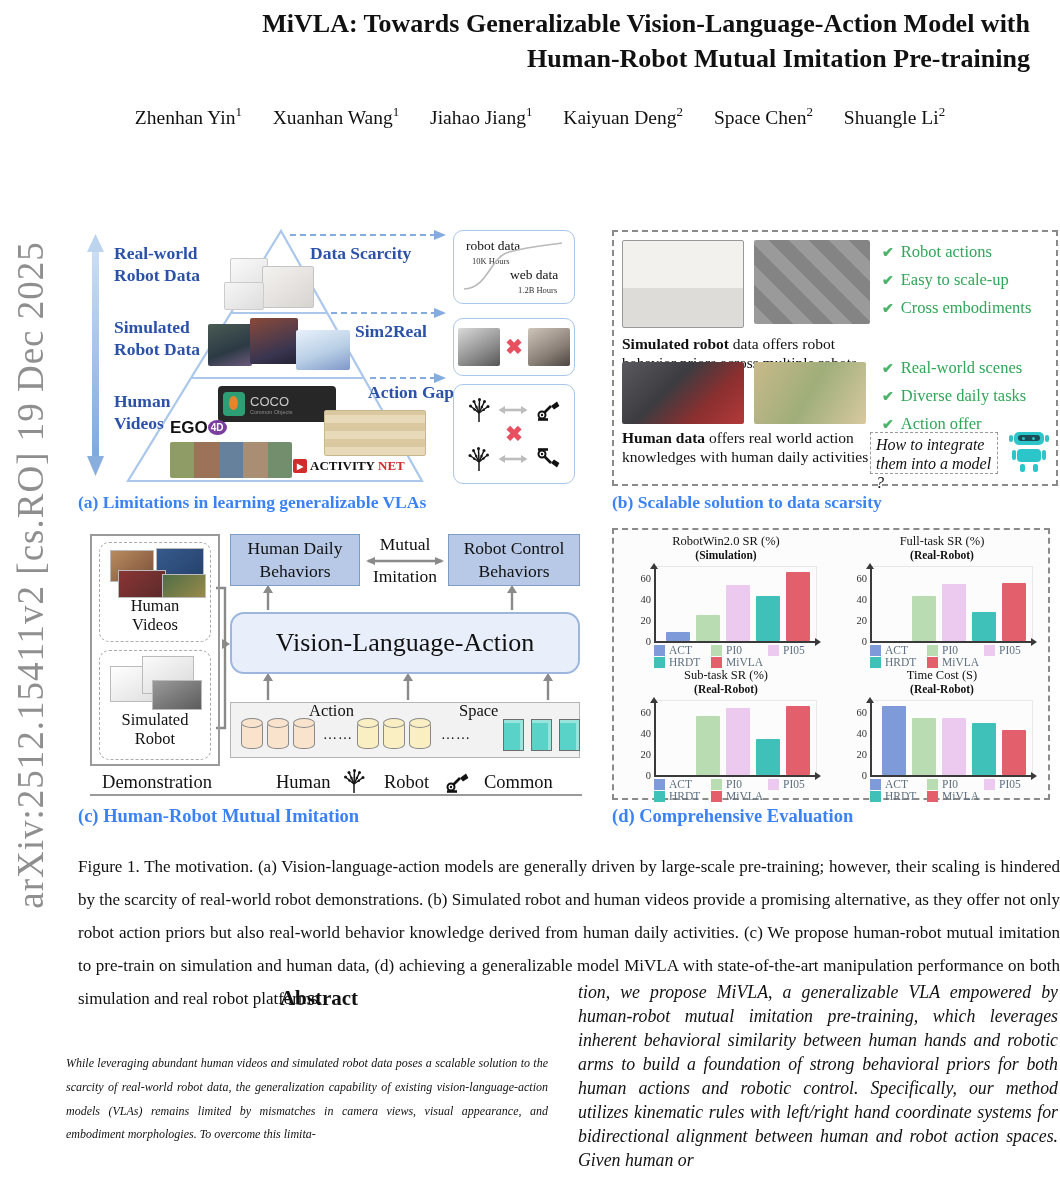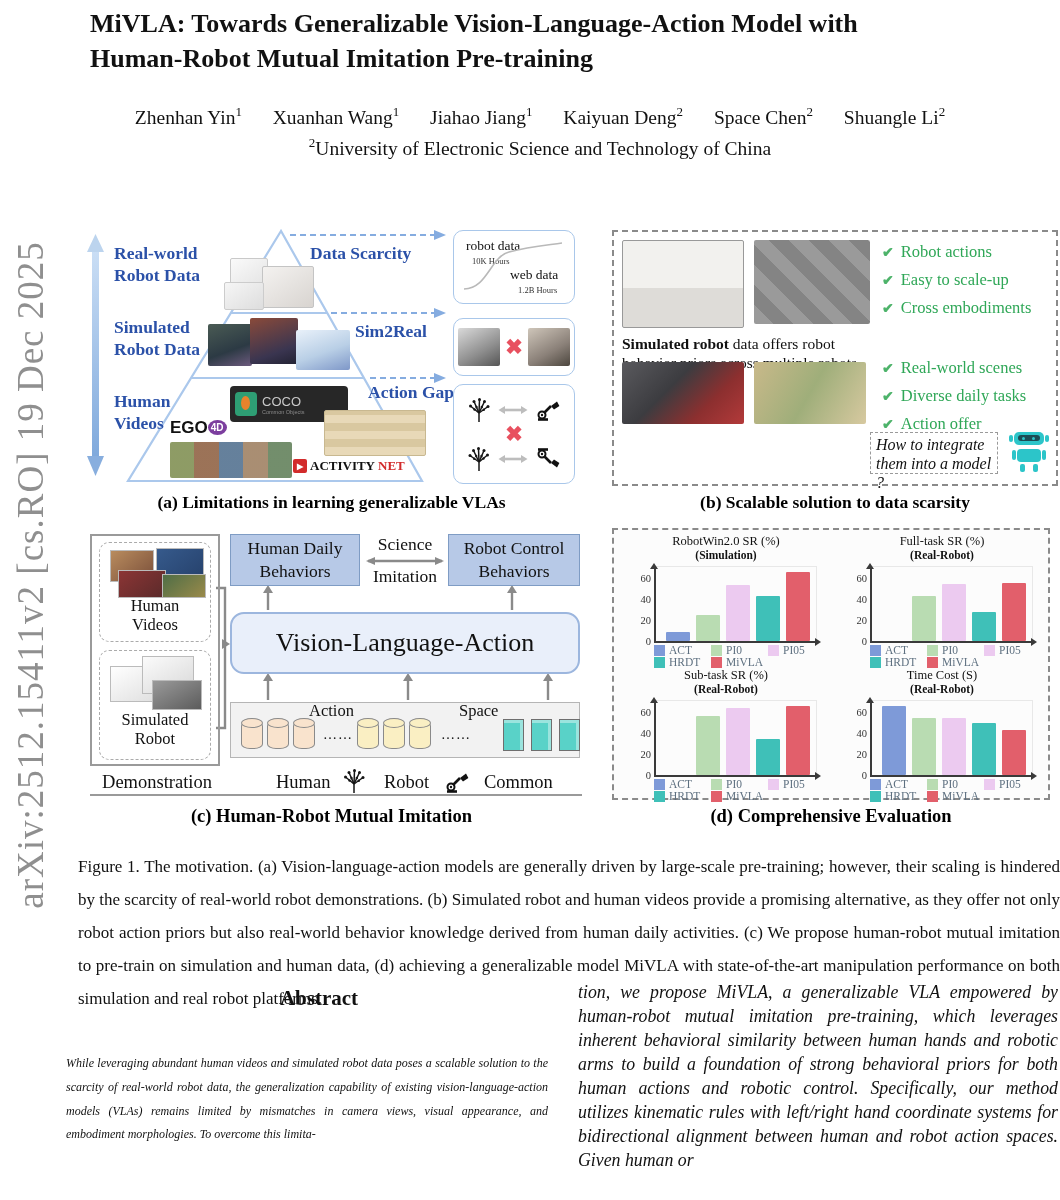--- a/index.html
+++ b/index.html
@@ -3,48 +3,48 @@
 <meta charset="utf-8">
 <style>
   html,body{margin:0;padding:0;background:#fff;}
   .page{position:relative;width:1060px;height:1200px;background:#fff;overflow:hidden;
         font-family:"Liberation Serif",serif;color:#111;}
   .abs{position:absolute;}
 
   
   .arxiv-strip{position:absolute;top:575px;left:30px;transform:translate(-50%,-50%) rotate(-90deg);
     white-space:nowrap;font-size:37px;color:#8f8f8f;letter-spacing:1px;}
-  .paper-title{position:absolute;top:6px;left:90px;width:940px;text-align:left;
+  .paper-title{position:absolute;top:6px;left:90px;width:940px;text-align:right;
     font-size:26px;font-weight:bold;line-height:35px;}
   .authors{position:absolute;top:104px;left:40px;width:1000px;text-align:center;font-size:19.5px;}
   .author-row{margin-bottom:6px;}
   .au{display:inline-block;margin:0 13px;white-space:nowrap;}
   .affil{font-size:19.5px;margin-top:2px;}
   sup{font-size:13px;}
 
   
-  .fig-cap{position:absolute;text-align:center;font-weight:bold;font-size:17.5px;color:#000000;}
+  .fig-cap{position:absolute;font-weight:bold;font-size:17.5px;color:#3b82f6;}
   .blue-label{color:#2b51a8;font-weight:bold;font-size:17.5px;line-height:22px;}
   .ph{border-radius:2px;}
 
   
   .figA{position:absolute;left:78px;top:228px;width:507px;height:262px;}
   .figA svg.overlay{position:absolute;left:0;top:0;}
   .a-box{position:absolute;left:375px;width:122px;background:#fff;border:1.6px solid #a9c7ea;border-radius:10px;box-sizing:border-box;}
   .a-box1{top:2px;height:74px;}
   .a-box2{top:90px;height:58px;display:flex;align-items:center;justify-content:center;gap:5px;}
   .a-box3{top:156px;height:100px;display:flex;flex-direction:column;align-items:center;justify-content:center;gap:1px;}
   .rd-label{position:absolute;font-size:13.5px;}
   .rd-hours{position:absolute;font-size:8.5px;color:#333;}
   .cross{color:#e8505f;font-weight:bold;font-size:21px;line-height:1;}
   .gap-row{display:flex;align-items:center;gap:7px;}
   .sim-img{width:42px;height:38px;}
   .logo-sans{font-family:"Liberation Sans",sans-serif;}
   .coco-bar{position:absolute;left:140px;top:158px;width:118px;height:36px;background:#272727;border-radius:4px;
-    display:flex;align-items:center;gap:5px;padding-left:5px;box-sizing:border-box;margin-left:12px;}
+    display:flex;align-items:center;gap:5px;padding-left:5px;box-sizing:border-box;}
   .coco-ic{width:22px;height:24px;background:#2e9e74;border-radius:4px;position:relative;}
   .coco-ic::after{content:"";position:absolute;left:6px;top:4px;width:9px;height:14px;background:#e8832c;border-radius:50%;}
   .coco-tx{color:#c9c9c9;font-size:13px;}
   .coco-sub{color:#8a8a8a;font-size:5.5px;}
   .ego{position:absolute;left:92px;top:190px;font-weight:bold;font-size:17px;}
   .ego-4d{color:#fff;background:#7c3e9e;border-radius:50%;font-size:10px;padding:2px 3px;vertical-align:2px;}
   .anet{position:absolute;left:215px;top:230px;display:flex;align-items:center;gap:3px;font-weight:bold;font-size:13px;}
   .anet-ic{width:14px;height:14px;background:#d22b2b;border-radius:2px;color:#fff;font-size:8px;
     display:flex;align-items:center;justify-content:center;}
   .anet-net{color:#d22b2b;}
@@ -169,21 +169,20 @@
 
   <div class="authors">
     <div class="author-row">
       <span class="au"><span>Zhenhan Yin</span><sup>1</sup></span>
       <span class="au"><span>Xuanhan Wang</span><sup>1</sup></span>
       <span class="au"><span>Jiahao Jiang</span><sup>1</sup></span>
       <span class="au"><span>Kaiyuan Deng</span><sup>2</sup></span>
       <span class="au"><span>Space Chen</span><sup>2</sup></span>
       <span class="au"><span>Shuangle Li</span><sup>2</sup></span>
     </div>
-    <div class="affil"><sup>2</sup><span>University of Electronic Science and Technology of China</span></div>
   </div>
 
   <div class="figA">
     <svg class="overlay" width="507" height="262">
       <rect x="14" y="22" width="7" height="208" fill="url(#gA)"></rect>
       <polygon points="9,24 26,24 17.5,6" fill="#bcd4ee"></polygon>
       <polygon points="9,228 26,228 17.5,248" fill="#88aede"></polygon>
       <polygon points="203,3 50,253 344,253" fill="none" stroke="#abc8ec" stroke-width="2.2"></polygon>
       <line x1="153" y1="85" x2="249" y2="85" stroke="#abc8ec" stroke-width="2"></line>
       <line x1="113" y1="150" x2="286" y2="150" stroke="#abc8ec" stroke-width="2"></line>
@@ -309,20 +308,23 @@
           <span class="check-glyph">✔</span>
           <span class="check-text">Cross embodiments</span>
         </div>
     </div>
 
     <div class="abs ph" style="left:8px;top:130px;width:122px;height:62px;background:
       linear-gradient(135deg,#5a5a5e 0%,#3c3c40 40%,#8c2f2f 70%,#b33a3a 100%)"></div>
     <div class="abs ph" style="left:140px;top:130px;width:112px;height:62px;background:
       linear-gradient(120deg,#c9b98a,#9fae7a 50%,#d7c9a0)"></div>
 
+    <div class="b-text" style="left:8px;top:196px">
+      <b>Human data</b><span> offers real world action knowledges with human daily activities</span>
+    </div>
 
     <div class="check-list" style="top:126px">
       <div class="check-row">
           <span class="check-glyph">✔</span>
           <span class="check-text">Real-world scenes</span>
         </div>
       <div class="check-row">
           <span class="check-glyph">✔</span>
           <span class="check-text">Diverse daily tasks</span>
         </div>
@@ -398,21 +400,21 @@
     <div class="abs" style="left:6px;top:244px;width:146px;text-align:center;font-size:18.5px">Demonstration</div>
 
     <div class="blue-box" style="left:152px;width:130px">
       <span>Human Daily</span>
         <span>Behaviors</span>
       </div>
     <div class="blue-box" style="left:370px;width:132px">
       <span>Robot Control</span>
         <span>Behaviors</span>
       </div>
-    <div class="abs" style="left:288px;top:6px;width:78px;text-align:center;font-size:17.5px">Science</div>
+    <div class="abs" style="left:288px;top:6px;width:78px;text-align:center;font-size:17.5px">Mutual</div>
     <div class="abs" style="left:286px;top:38px;width:82px;text-align:center;font-size:17.5px">Imitation</div>
 
     <div class="vla-box">Vision-Language-Action</div>
 
     <div class="tok-box">
       <div class="cyl peach" style="left:10px"></div>
       <div class="cyl peach" style="left:36px"></div>
       <div class="cyl peach" style="left:62px"></div>
       <div class="tok-lbl" style="left:78px">Action</div>
       <div class="tok-dots" style="left:92px">……</div>

